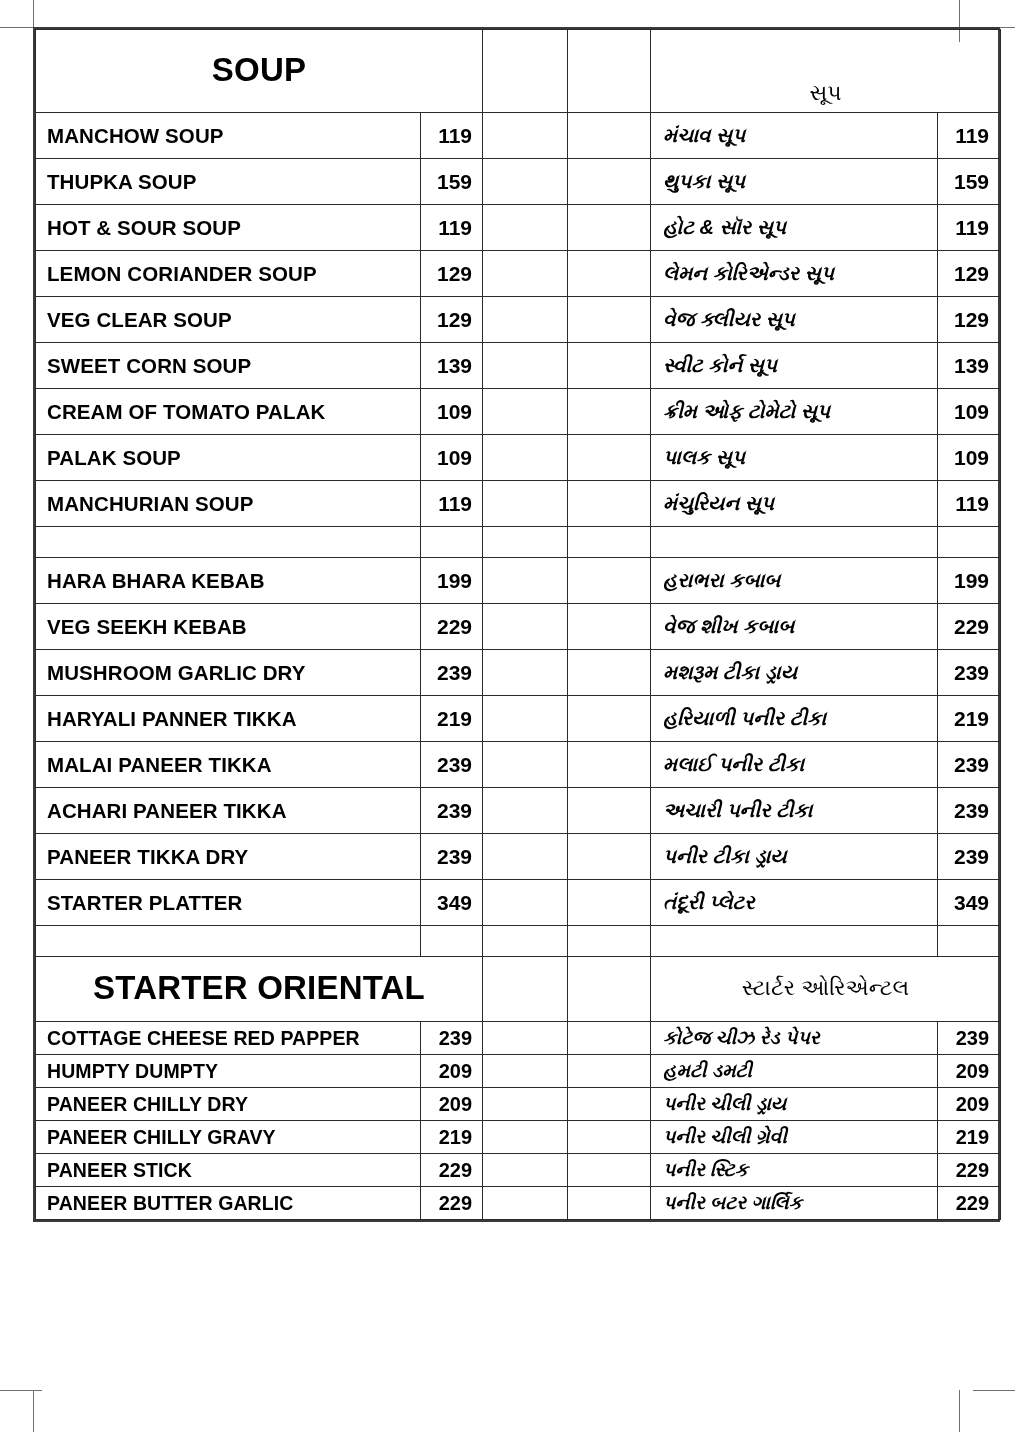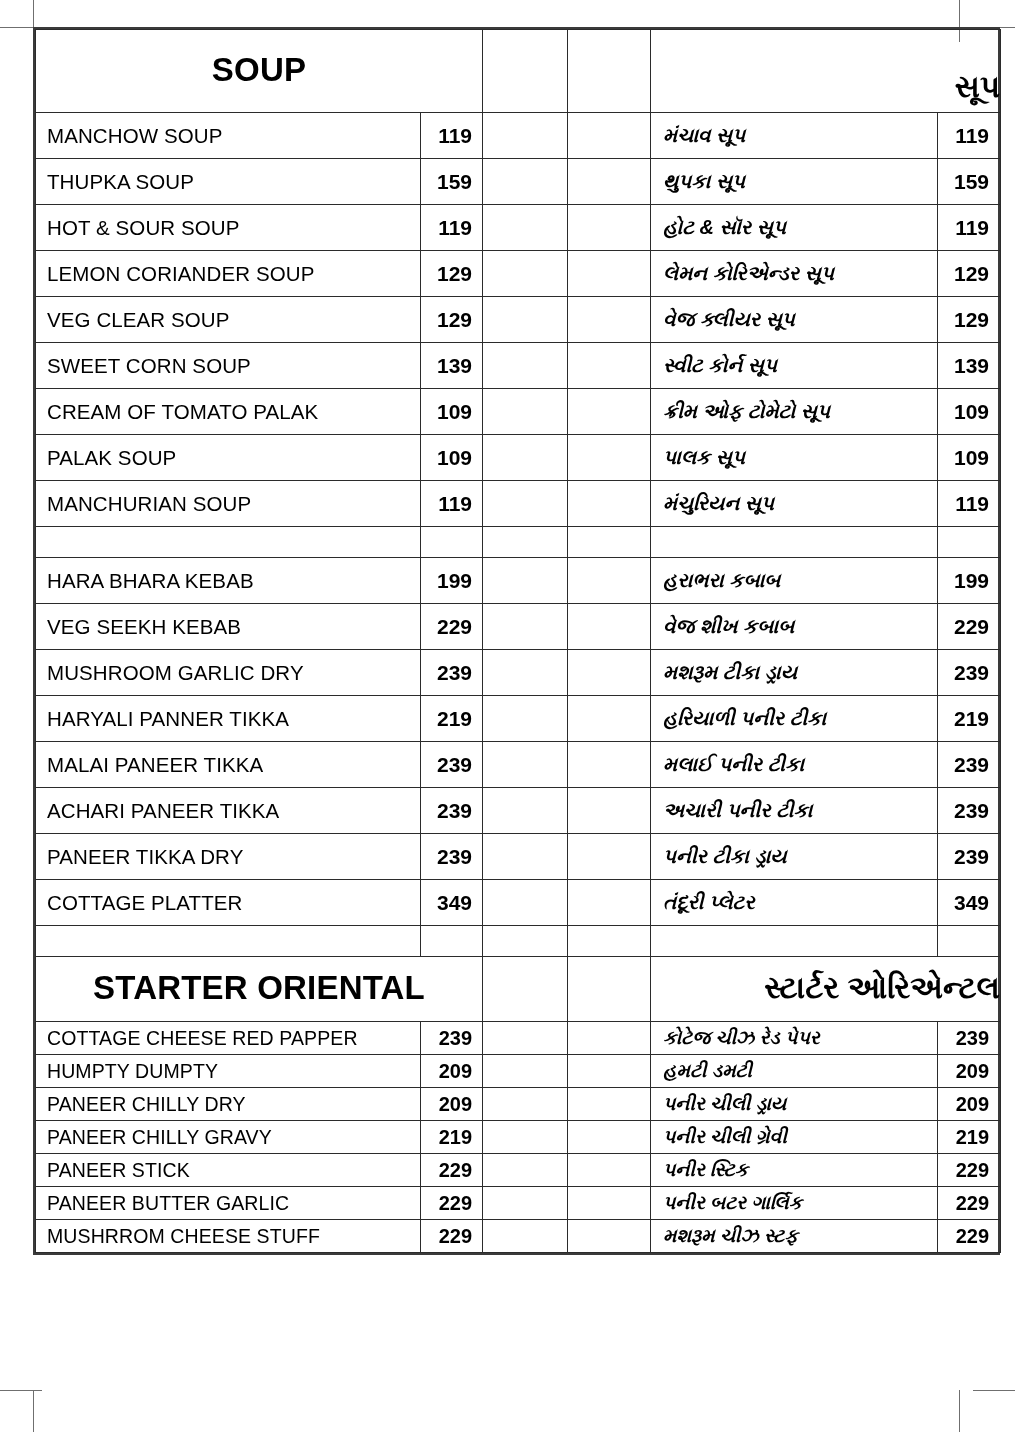--- a/index.html
+++ b/index.html
@@ -57,36 +57,36 @@
   
   .sec-head-en {
     text-align: center;
     font-size: 33px;
     font-weight: 700;
     letter-spacing: 0.2px;
     line-height: 1.05;
     padding: 4px 0 6px 0 !important;
   }
   .sec-head-gu {
-    text-align: right;
-    font-size: 31px;
-    font-weight: 700;
+    text-align: center;
+    font-size: 22px;
+    font-weight: 400;
     line-height: 1.05;
     padding: 6px 0 8px 0 !important;
   }
   .sec-head-gu.align-bottom { vertical-align: bottom; }
 
   .row-sec-tall td { height: 68px; }
   .row-sec-mid  td { height: 66px; }
   .row-sec-short td { height: 50px; }
 
   
   .item-en {
     font-size: 20.5px;
-    font-weight: 400;
+    font-weight: 700;
     padding-left: 11px !important;
     letter-spacing: 0.1px;
     white-space: nowrap;
   }
   .item-price {
     font-size: 21px;
     font-weight: 700;
     text-align: right;
     padding-right: 10px !important;
   }
@@ -280,21 +280,21 @@
       </tr>
       <tr class="row-item">
         <td class="item-en">PANEER TIKKA DRY</td>
         <td class="item-price">239</td>
         <td></td>
         <td></td>
         <td class="item-gu">પનીર ટીકા ડ્રાય</td>
         <td class="item-gprice">239</td>
       </tr>
       <tr class="row-item">
-        <td class="item-en">COTTAGE PLATTER</td>
+        <td class="item-en">STARTER PLATTER</td>
         <td class="item-price">349</td>
         <td></td>
         <td></td>
         <td class="item-gu">તંદૂરી પ્લેટર</td>
         <td class="item-gprice">349</td>
       </tr>
 
       <tr class="row-spacer">
         <td class="edge-l"></td>
         <td></td>
@@ -350,26 +350,18 @@
         <td></td>
         <td class="item-gu">પનીર સ્ટિક</td>
         <td class="item-gprice">229</td>
       </tr>
       <tr class="row-item-compact">
         <td class="item-en">PANEER BUTTER GARLIC</td>
         <td class="item-price">229</td>
         <td></td>
         <td></td>
         <td class="item-gu">પનીર બટર ગાર્લિક</td>
-        <td class="item-gprice">229</td>
-      </tr>
-      <tr class="row-item-compact">
-        <td class="item-en">MUSHRROM CHEESE STUFF</td>
-        <td class="item-price">229</td>
-        <td></td>
-        <td></td>
-        <td class="item-gu">મશરૂમ ચીઝ સ્ટફ</td>
         <td class="item-gprice">229</td>
       </tr>
 
     </tbody>
   </table>
 </div>
 
 </body></html>

